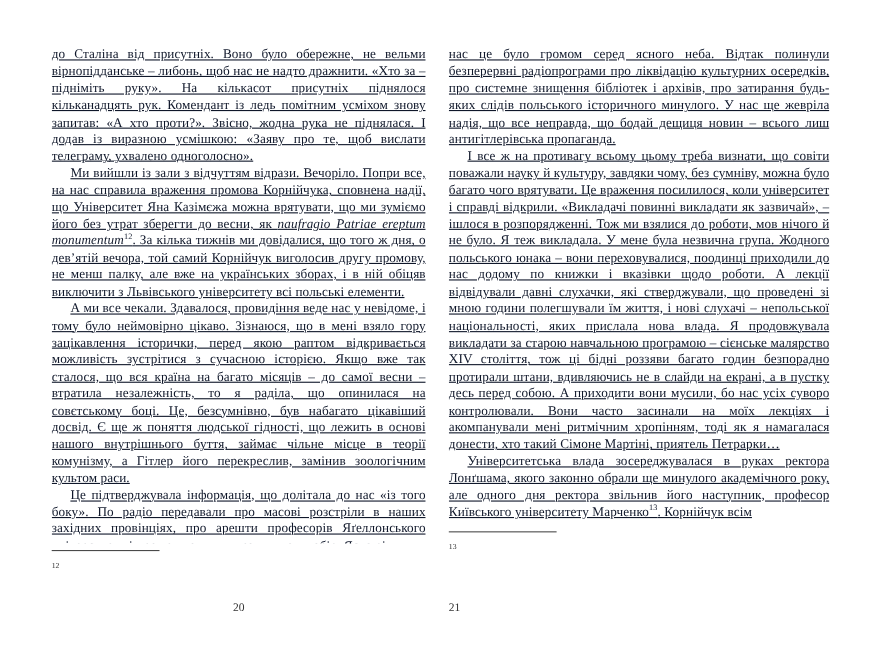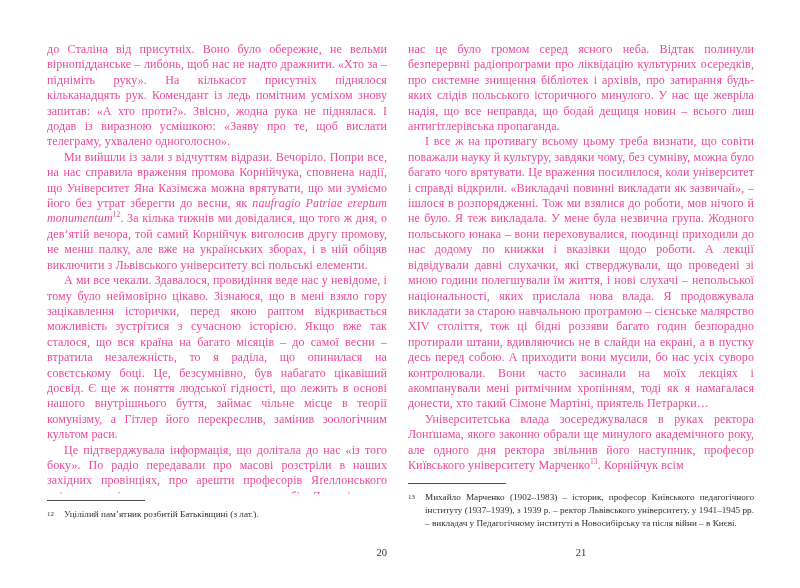--- a/index.html
+++ b/index.html
@@ -18,21 +18,22 @@
   .page {
     position: absolute;
     top: 42px;
     height: 530px;
   }
   .page.left  { left: 47px;  width: 340px; }
   .page.right { left: 408px; width: 346px; }
 
   .body-text {
     overflow: hidden;
-    color: #ec4899;
+    color: #0f172a;
+    text-decoration: underline;
   }
   .page.left  .body-text { max-height: 452px; }
   .page.right .body-text { max-height: 435px; }
 
   .body-text p {
     margin: 0;
     font-size: 12px;
     line-height: 15.4px;
     text-align: justify;
     letter-spacing: 0.1px;
@@ -75,52 +76,52 @@
   }
 
   .pagenum {
     position: absolute;
     top: 505px;
     left: 0;
     right: 0;
     font-size: 10.5px;
     color: #333333;
   }
-  .page.left  .pagenum { text-align: right; }
-  .page.right .pagenum { text-align: center; }
+  .page.left  .pagenum { text-align: center; }
+  .page.right .pagenum { text-align: left; }
 </style>
 </head>
 <body>
 
 <div class="spread">
 
   <section class="page left">
     <div class="body-text">
         <p class="noindent"><span>до Сталіна від присутніх. Воно було обережне, не вельми вірнопідданське – либонь, щоб нас не надто дражнити. «Хто за – підніміть руку». На кількасот присутніх піднялося кільканадцять рук. Комендант із ледь помітним усміхом знову запитав: «А хто проти?». Звісно, жодна рука не піднялася. І додав із виразною усмішкою: «Заяву про те, щоб вислати телеграму, ухвалено одноголосно».</span></p>
         <p class="indent"><span>Ми вийшли із зали з відчуттям відрази. Вечоріло. Попри все, на нас справила враження промова Корнійчука, сповнена надії, що Університет Яна Казімєжа можна врятувати, що ми зуміємо його без утрат зберегти до весни, як </span><i>naufragio Patriae ereptum monumentum</i><sup class="fnref">12</sup><span>. За кілька тижнів ми довідалися, що того ж дня, о дев’ятій вечора, той самий Корнійчук виголосив другу промову, не менш палку, але вже на українських зборах, і в ній обіцяв виключити з Львівського університету всі польські елементи.</span></p>
         <p class="indent"><span>А ми все чекали. Здавалося, провидіння веде нас у невідоме, і тому було неймовірно цікаво. Зізнаюся, що в мені взяло гору зацікавлення історички, перед якою раптом відкривається можливість зустрітися з сучасною історією. Якщо вже так сталося, що вся країна на багато місяців – до самої весни – втратила незалежність, то я раділа, що опинилася на совєтському боці. Це, безсумнівно, був набагато цікавіший досвід. Є ще ж поняття людської гідності, що лежить в основі нашого внутрішнього буття, займає чільне місце в теорії комунізму, а Гітлер його перекреслив, замінив зоологічним культом раси.</span></p>
         <p class="indent"><span>Це підтверджувала інформація, що долітала до нас «із того боку». По радіо передавали про масові розстріли в наших західних провінціях, про арешти професорів Яґеллонського університету і про те, що тих вивезли в концтабір. Ясна річ, для</span></p>
       </div>
     <footer class="foot">
       <div class="fn-rule"></div>
       <div class="fn-list">
-          <div class="fn"><span class="fn-marker">12</span><span class="fn-text">Уцілілий пам’ятник розбитій Батьківщині (з лат.).</span></div>
+          <div class="fn"><span class="fn-marker">12</span></div>
         </div>
     </footer>
     <div class="pagenum">20</div>
   </section>
 
   <section class="page right">
     <div class="body-text">
         <p class="noindent"><span>нас це було громом серед ясного неба. Відтак полинули безперервні радіопрограми про ліквідацію культурних осередків, про системне знищення бібліотек і архівів, про затирання будь-яких слідів польського історичного минулого. У нас ще жевріла надія, що все неправда, що бодай дещиця новин – всього лиш антигітлерівська пропаганда.</span></p>
         <p class="indent"><span>І все ж на противагу всьому цьому треба визнати, що совіти поважали науку й культуру, завдяки чому, без сумніву, можна було багато чого врятувати. Це враження посилилося, коли університет і справді відкрили. «Викладачі повинні викладати як зазвичай», – ішлося в розпорядженні. Тож ми взялися до роботи, мов нічого й не було. Я теж викладала. У мене була незвична група. Жодного польського юнака – вони переховувалися, поодинці приходили до нас додому по книжки і вказівки щодо роботи. А лекції відвідували давні слухачки, які стверджували, що проведені зі мною години полегшували їм життя, і нові слухачі – непольської національності, яких прислала нова влада. Я продовжувала викладати за старою навчальною програмою – сієнське малярство XIV століття, тож ці бідні роззяви багато годин безпорадно протирали штани, вдивляючись не в слайди на екрані, а в пустку десь перед собою. А приходити вони мусили, бо нас усіх суворо контролювали. Вони часто засинали на моїх лекціях і акомпанували мені ритмічним хропінням, тоді як я намагалася донести, хто такий Сімоне Мартіні, приятель Петрарки…</span></p>
         <p class="indent"><span>Університетська влада зосереджувалася в руках ректора Лонґшама, якого законно обрали ще минулого академічного року, але одного дня ректора звільнив його наступник, професор Київського університету Марченко</span><sup class="fnref">13</sup><span>. Корнійчук всім</span></p>
       </div>
     <footer class="foot">
       <div class="fn-rule"></div>
       <div class="fn-list">
-          <div class="fn"><span class="fn-marker">13</span><span class="fn-text">Михайло Марченко (1902–1983) – історик, професор Київського педагогічного інституту (1937–1939), з 1939 р. – ректор Львівського університету, у 1941–1945 рр. – викладач у Педагогічному інституті в Новосибірську та після війни – в Києві.</span></div>
+          <div class="fn"><span class="fn-marker">13</span></div>
         </div>
     </footer>
     <div class="pagenum">21</div>
   </section>
 
 </div>
 
 </body></html>

